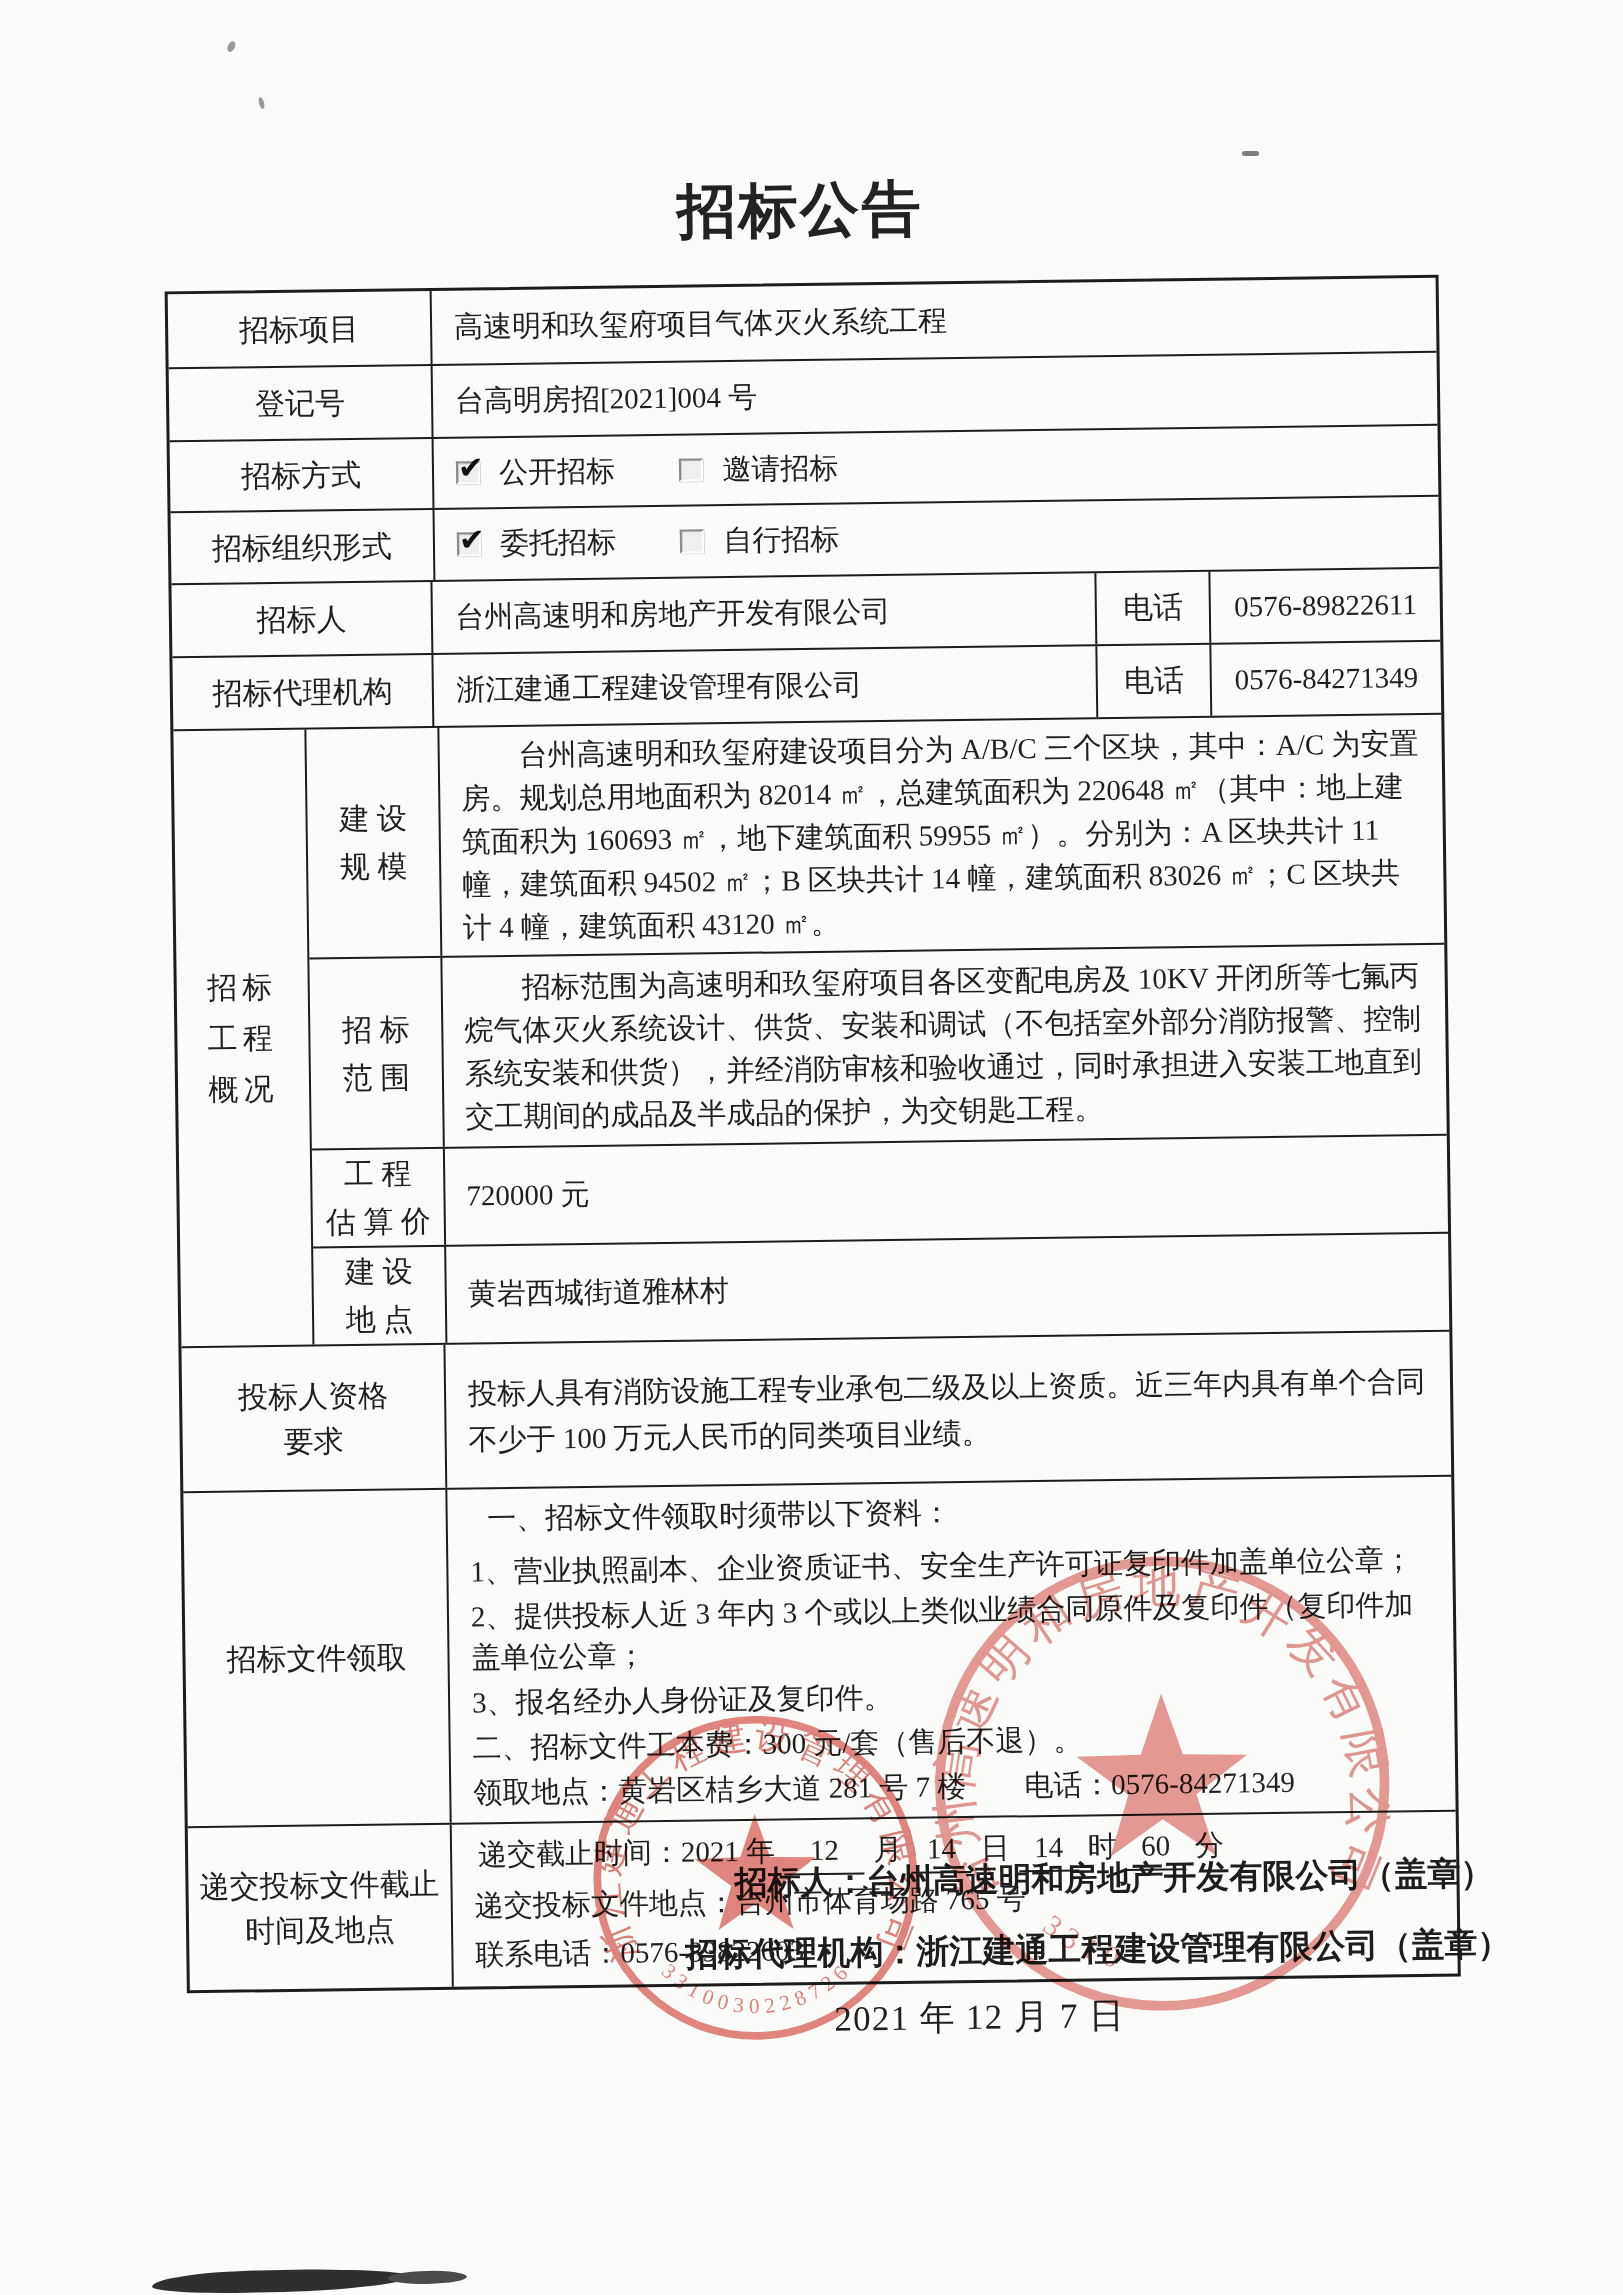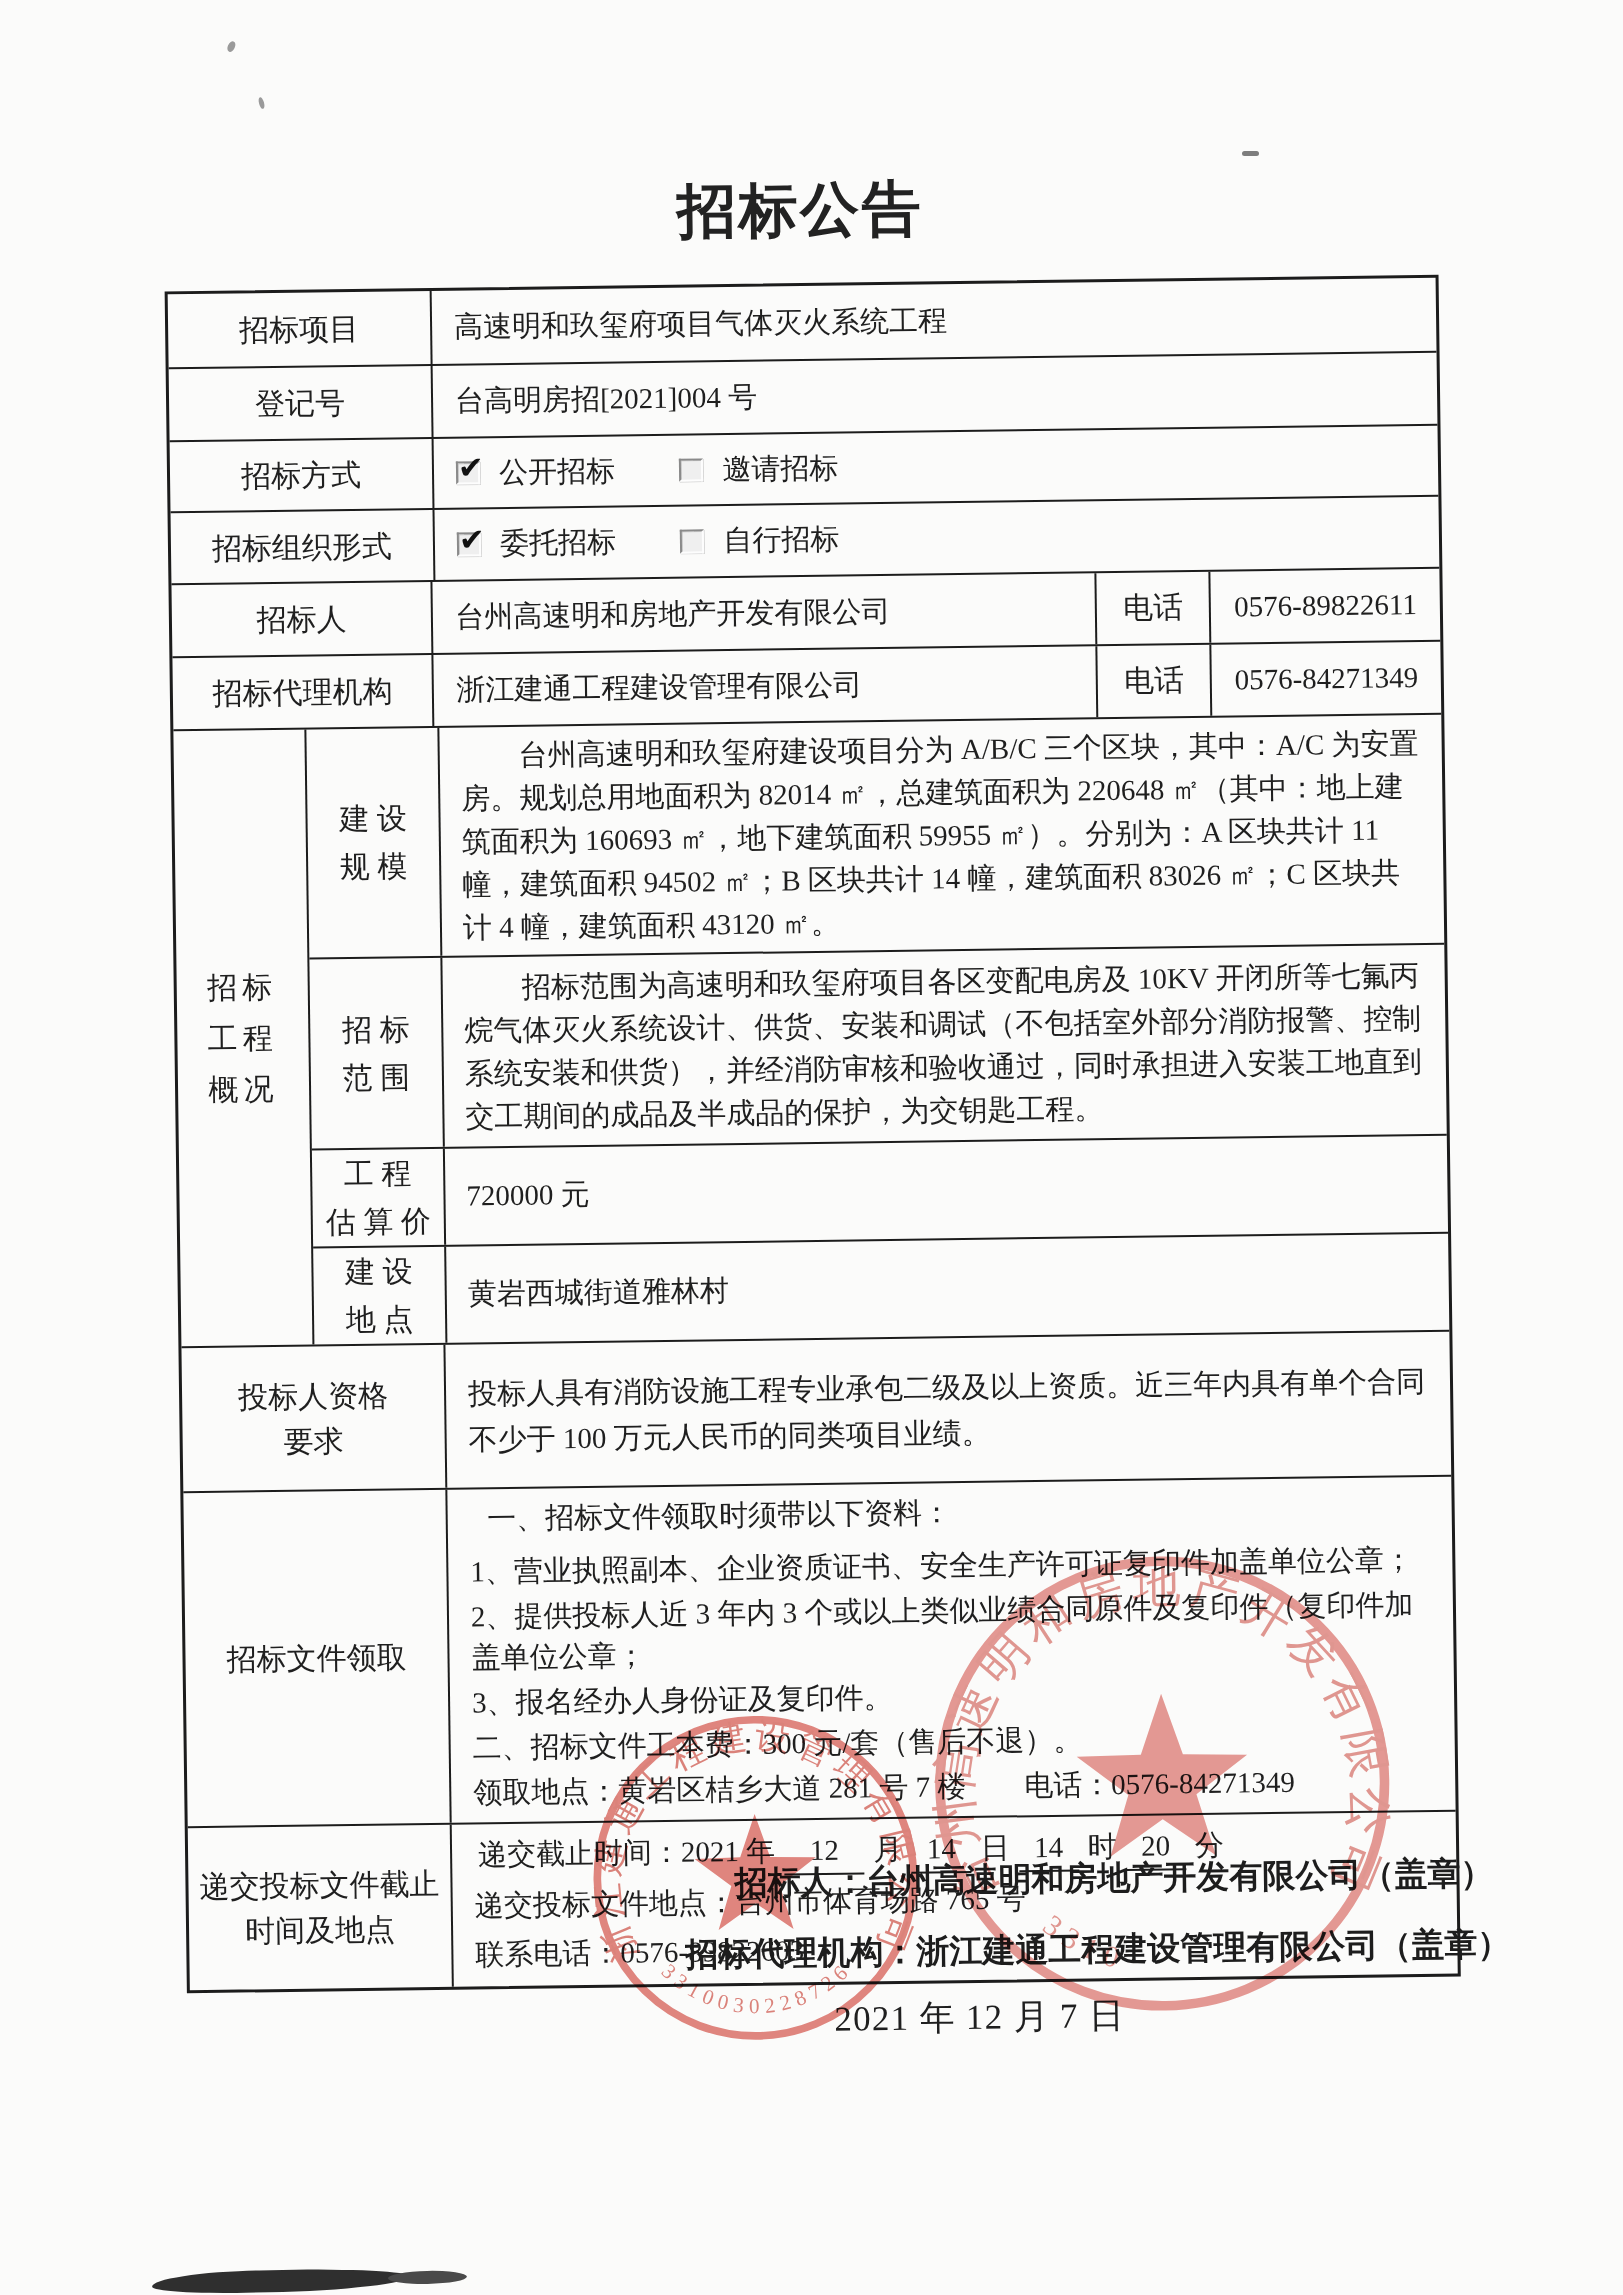--- a/index.html
+++ b/index.html
@@ -207,21 +207,21 @@
         </div>
       </div>
     </div>
 
     <div class="row h211">
       <div class="c lab">递交投标文件截止
 时间及地点</div>
       <div class="c val">
         <div class="lines" style="line-height:45px;">
           <div class="ln">
-            <span class="seg">递交截止时间：2021 年</span><span class="u wide">12</span><span class="seg">月</span><span class="u">14</span><span class="seg">日</span><span class="u">14</span><span class="seg">时</span><span class="u">20</span><span class="seg">分</span>
+            <span class="seg">递交截止时间：2021 年</span><span class="u wide">12</span><span class="seg">月</span><span class="u">14</span><span class="seg">日</span><span class="u">14</span><span class="seg">时</span><span class="u">60</span><span class="seg">分</span>
           </div>
           <div class="ln">递交投标文件地点：台州市体育场路 765 号</div>
           <div class="ln">联系电话：0576-89822603</div>
         </div>
       </div>
     </div>
 
   </div>
 
   <div class="sig sig-tenderee">招标人：台州高速明和房地产开发有限公司（盖章）</div>

